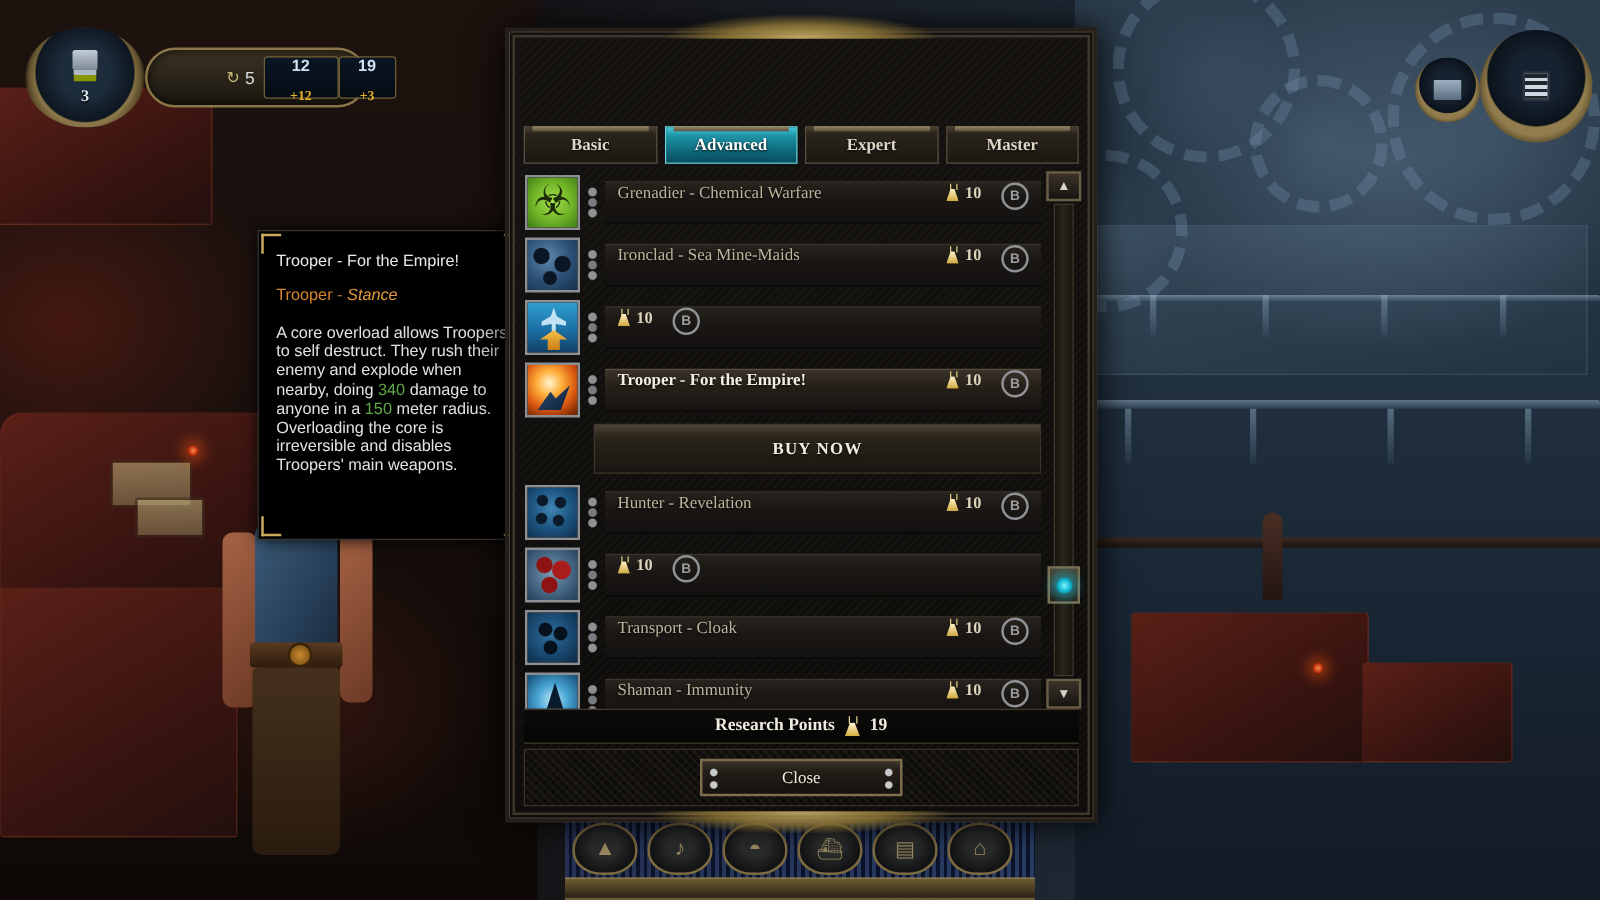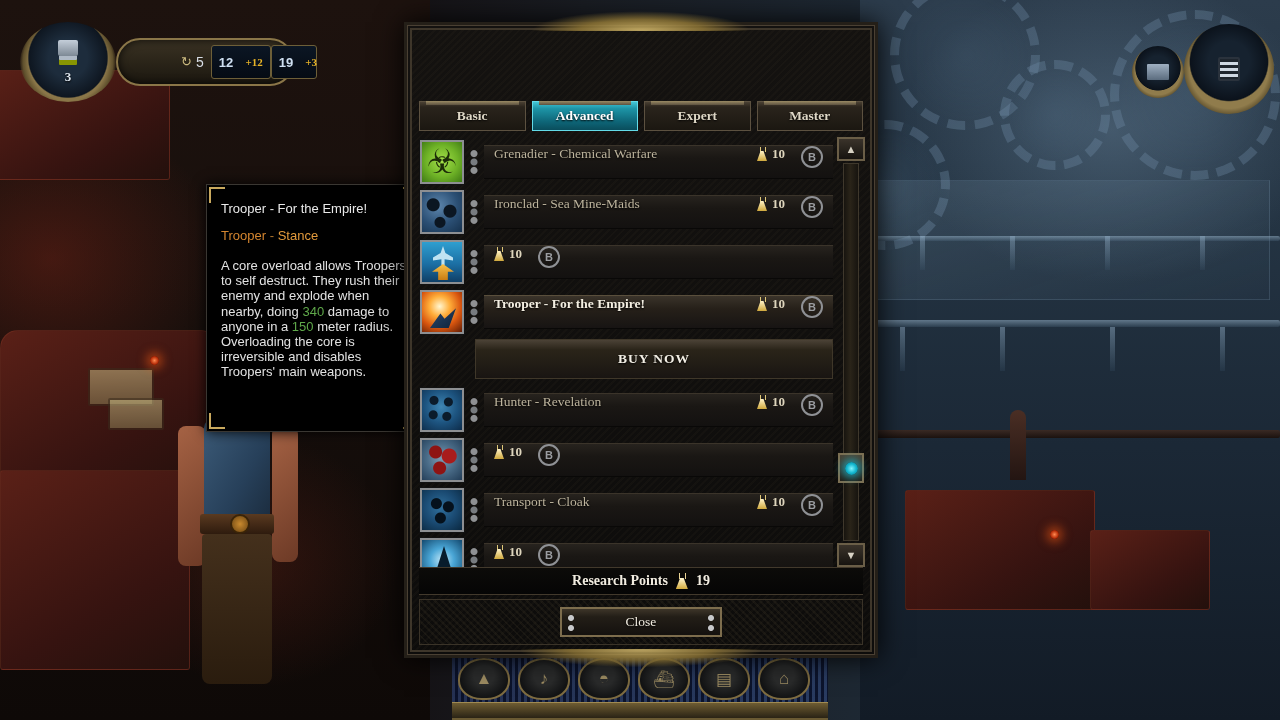--- a/index.html
+++ b/index.html
@@ -98,21 +98,21 @@
   }
   .rank-glyph{width:20px;height:16px;background:linear-gradient(180deg,#c4ced9,#7d8995);
     border-radius:2px;box-shadow:0 5px 0 -1px #aeb9c5, 0 10px 0 -1px #889502;}
   .rank-num{font-size:13px;font-weight:bold;color:#dfe7ef;margin-top:13px;text-shadow:0 1px 2px #000;}
   .hud-cell {
     display:flex;align-items:center;gap:4px;height:34px;padding:0 7px;
   }
   .hud-cell.boxed{
     background:linear-gradient(180deg,#0b1624,#050b14);
     border:1px solid #6d5f38;border-radius:3px;
-    justify-content:space-between;gap:12px;min-width:60px;
+    flex-direction:column;justify-content:space-between;gap:12px;min-width:60px;
   }
   .hud-val{font-size:13px;color:#cfe0f2;font-weight:bold;line-height:13px;font-family:"Liberation Sans",sans-serif;}
   .hud-delta{font-size:11px;color:#e8b427;font-weight:bold;line-height:12px;font-family:Liberation Serif, serif;}
   .hud-ico{font-size:13px;color:#c9b87e;}
   .hud-plain{font-size:14px;color:#d8dee6;font-family:"Liberation Sans",sans-serif;}
 
   
   #hud-right{position:absolute;right:8px;top:14px;width:160px;height:100px;}
   .round-btn{
     position:absolute;border-radius:50%;
@@ -157,21 +157,21 @@
   .tt-corner{position:absolute;width:16px;height:16px;border:2px solid #c9a95e;}
   .tt-tl{left:2px;top:2px;border-right:none;border-bottom:none;}
   .tt-tr{right:2px;top:2px;border-left:none;border-bottom:none;}
   .tt-bl{left:2px;bottom:2px;border-right:none;border-top:none;}
   .tt-br{right:2px;bottom:2px;border-left:none;border-top:none;}
   .tt-nub{position:absolute;right:-4px;top:120px;width:7px;height:22px;
     background:linear-gradient(90deg,#8a7340,#4a3c1d);}
   .tt-body{padding:16px 14px 0 14px;}
   .tt-title{font-size:13px;color:#e9e9e9;margin-bottom:12px;}
   .tt-sub{font-size:13px;color:#d4852f;margin-bottom:15px;}
-  .tt-sub .s2{color:#e29a3c;}
+  .tt-sub .s2{color:#e29a3c;font-style:italic;}
   .tt-sub .dash{color:#b1762c;}
   .tt-desc{font-size:13px;line-height:15.2px;color:#e2e2e2;}
   .tt-desc .num{color:#5fa84a;}
 
   
   #dialog{
     position:absolute;left:404px;top:22px;width:474px;height:636px;
     background:linear-gradient(180deg,#141210,#0d0c0b);
     border:3px solid #241f18;
     box-shadow:0 0 26px rgba(0,0,0,.95), inset 0 0 0 1px #4a4033;
@@ -670,20 +670,21 @@
             <span>B</span>
           </span>
         </div>
       </div>
       <div class="row">
         <div class="row-icon">
           <div class="art a-shaman"></div>
         </div>
         <div class="row-orn"></div>
         <div class="row-bar">
+          <span class="row-label">Shaman - Immunity</span>
           <span class="row-cost">
             <span class="flask-sm"></span>
             <span class="row-cost-val">10</span>
           </span>
           <span class="row-buy">
             <span>B</span>
           </span>
         </div>
       </div>
     </div>

